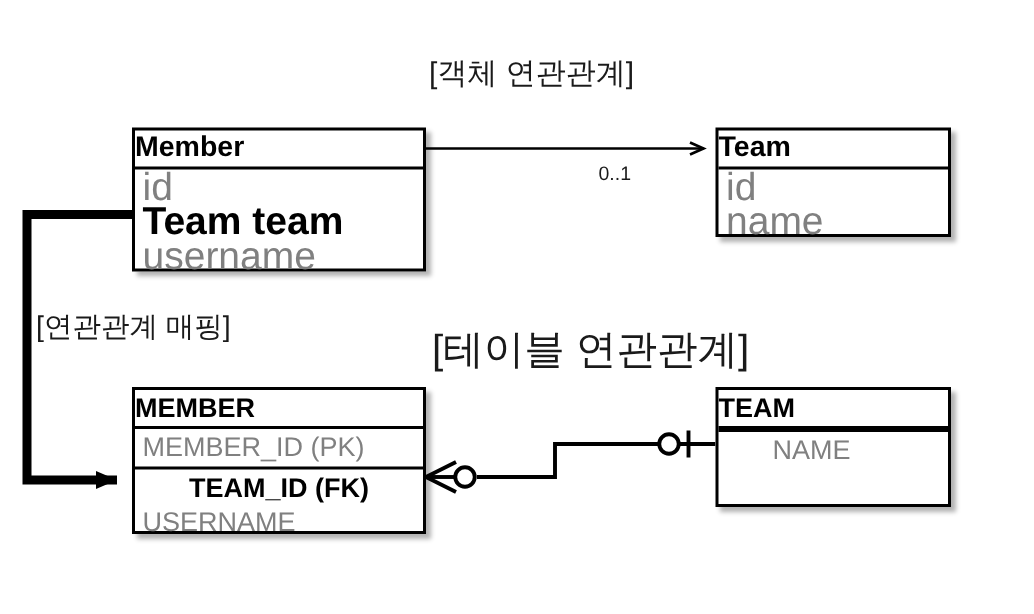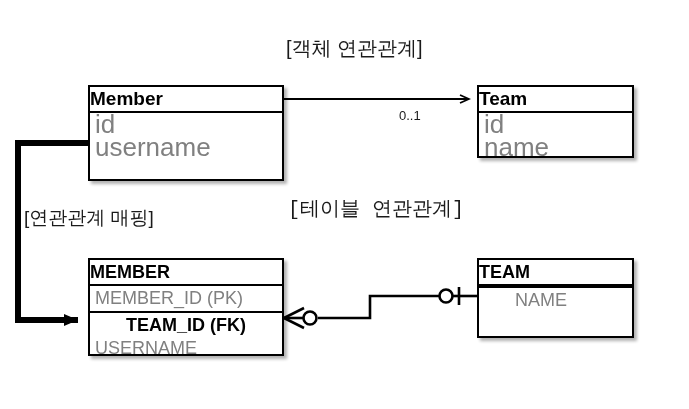--- a/index.html
+++ b/index.html
@@ -96,23 +96,22 @@
   .caption {
     position: absolute;
     color: #1a1a1a;
     white-space: nowrap;
   }
   #title-object {
     left: 286px; top: 35px;
     font-size: 20px;
   }
   #title-table {
-    left: 288px; top: 195px;
-    font-size: 20px;
-    font-family: Liberation Mono, monospace;
+    left: 288px; top: 215px;
+    font-size: 27px;
   }
   #label-mapping {
     left: 24px; top: 205px;
     font-size: 19px;
     font-weight: normal;
   }
   #label-multiplicity {
     left: 399px; top: 108px;
     font-size: 13px;
     color: #1a1a1a;
@@ -164,20 +163,21 @@
 
   <div class="caption" id="title-table">[테이블 연관관계]</div>
 
   <div class="caption" id="label-mapping">[연관관계 매핑]</div>
 
   <div class="caption" id="label-multiplicity">0..1</div>
 
   <div class="box obj" id="member-entity">
     <div class="box-header">Member</div>
     <div class="row">id</div>
+    <div class="row strong">Team team</div>
     <div class="row">username</div>
   </div>
 
   <div class="box obj" id="team-entity">
     <div class="box-header">Team</div>
     <div class="row">id</div>
     <div class="row">name</div>
   </div>
 
   <div class="box tbl" id="member-table">

